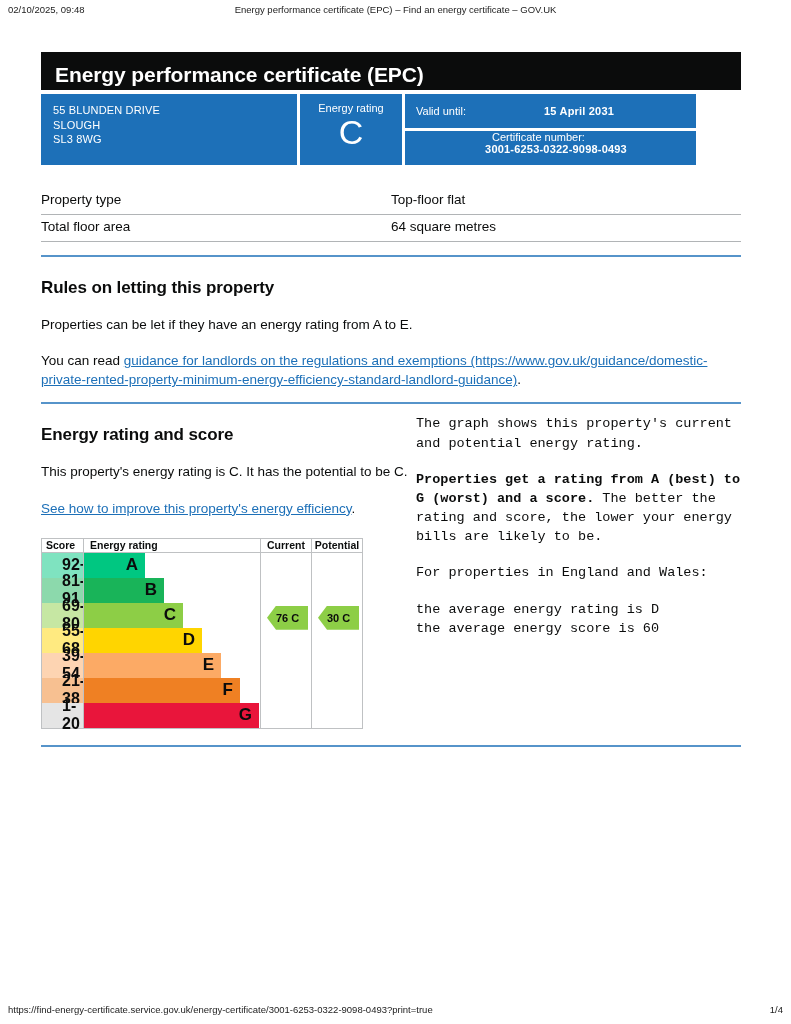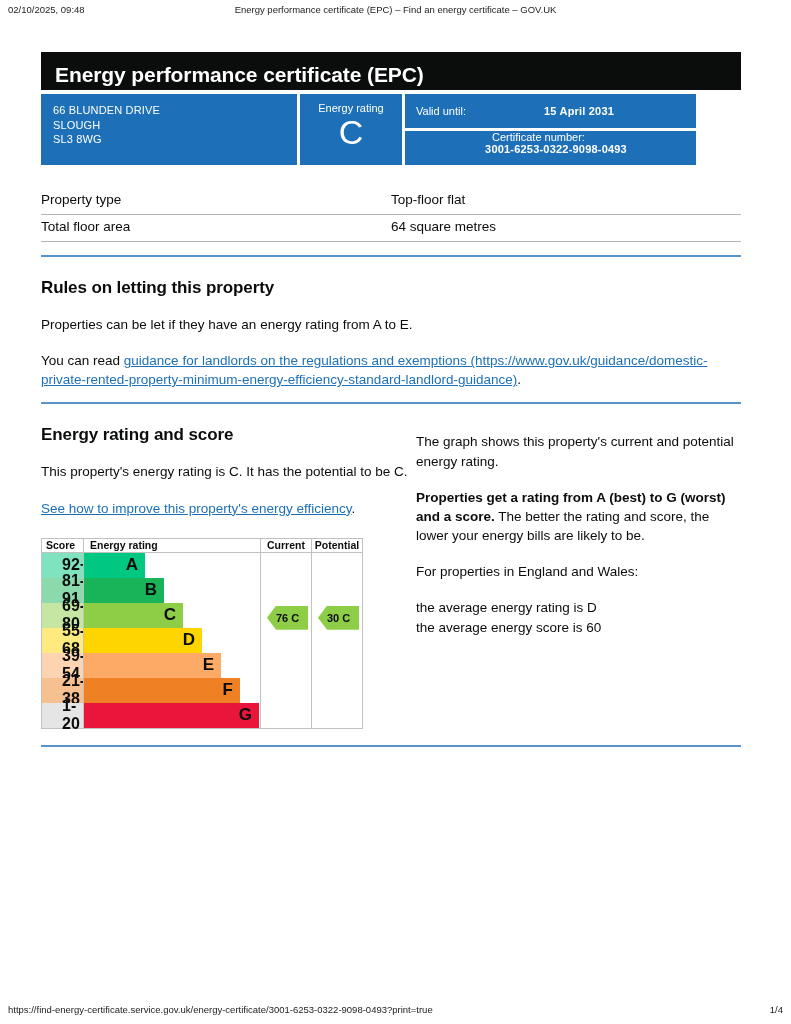--- a/index.html
+++ b/index.html
@@ -172,21 +172,21 @@
     color: #1d70b8;
     text-decoration: underline;
   }
 
   
   .cols {
     display: flex;
     margin-top: 0;
   }
   .col-left { width: 375px; }
-  .col-right { width: 325px; padding-top: 28px;}
+  .col-right { width: 325px; padding-top: 10px; font-family: Liberation Mono, monospace;}
   .col-right p.body:first-child { margin-top: 0; }
   .col-right .bold { font-weight: bold; }
 
   
   .epc-chart {
     margin-top: 19px;
     width: 322px;
     border: 1px solid #bfc1c3;
     border-top: none;
     box-sizing: border-box;
@@ -283,21 +283,21 @@
 
 <div class="page">
 
   <div class="epc-banner">
     <div class="epc-banner-title">Energy performance certificate (EPC)</div>
   </div>
 
   <div class="summary">
 
     <div class="sum-address">
-      <div>66 BLUNDEN DRIVE</div>
+      <div>55 BLUNDEN DRIVE</div>
       <div>SLOUGH</div>
       <div>SL3 8WG</div>
     </div>
 
     <div class="sum-rating">
       <div class="sum-rating-label">Energy rating</div>
       <div class="sum-rating-letter">C</div>
     </div>
 
     <div class="sum-meta">

